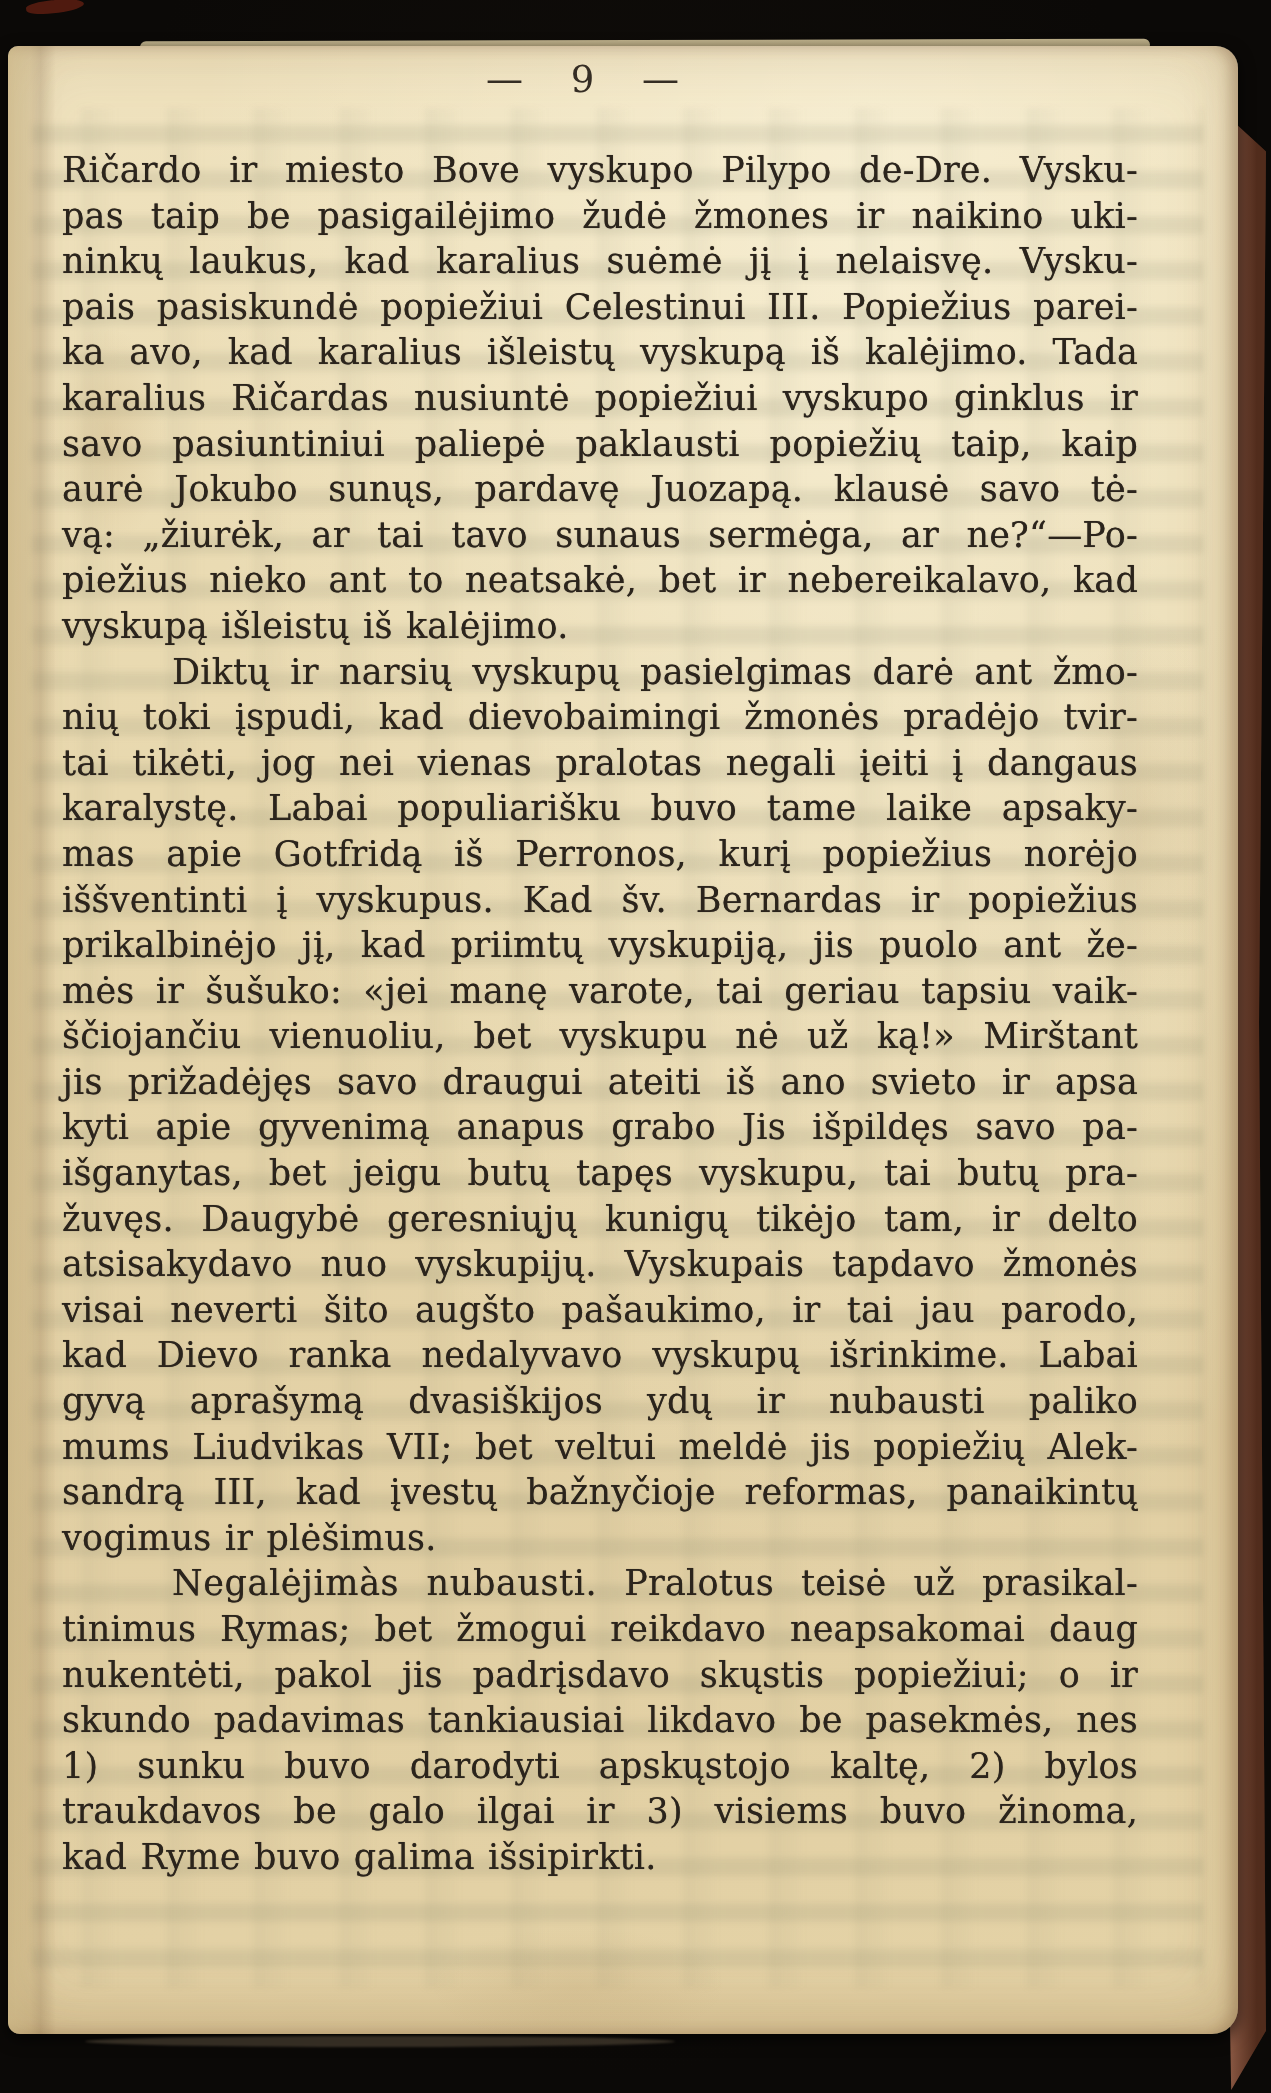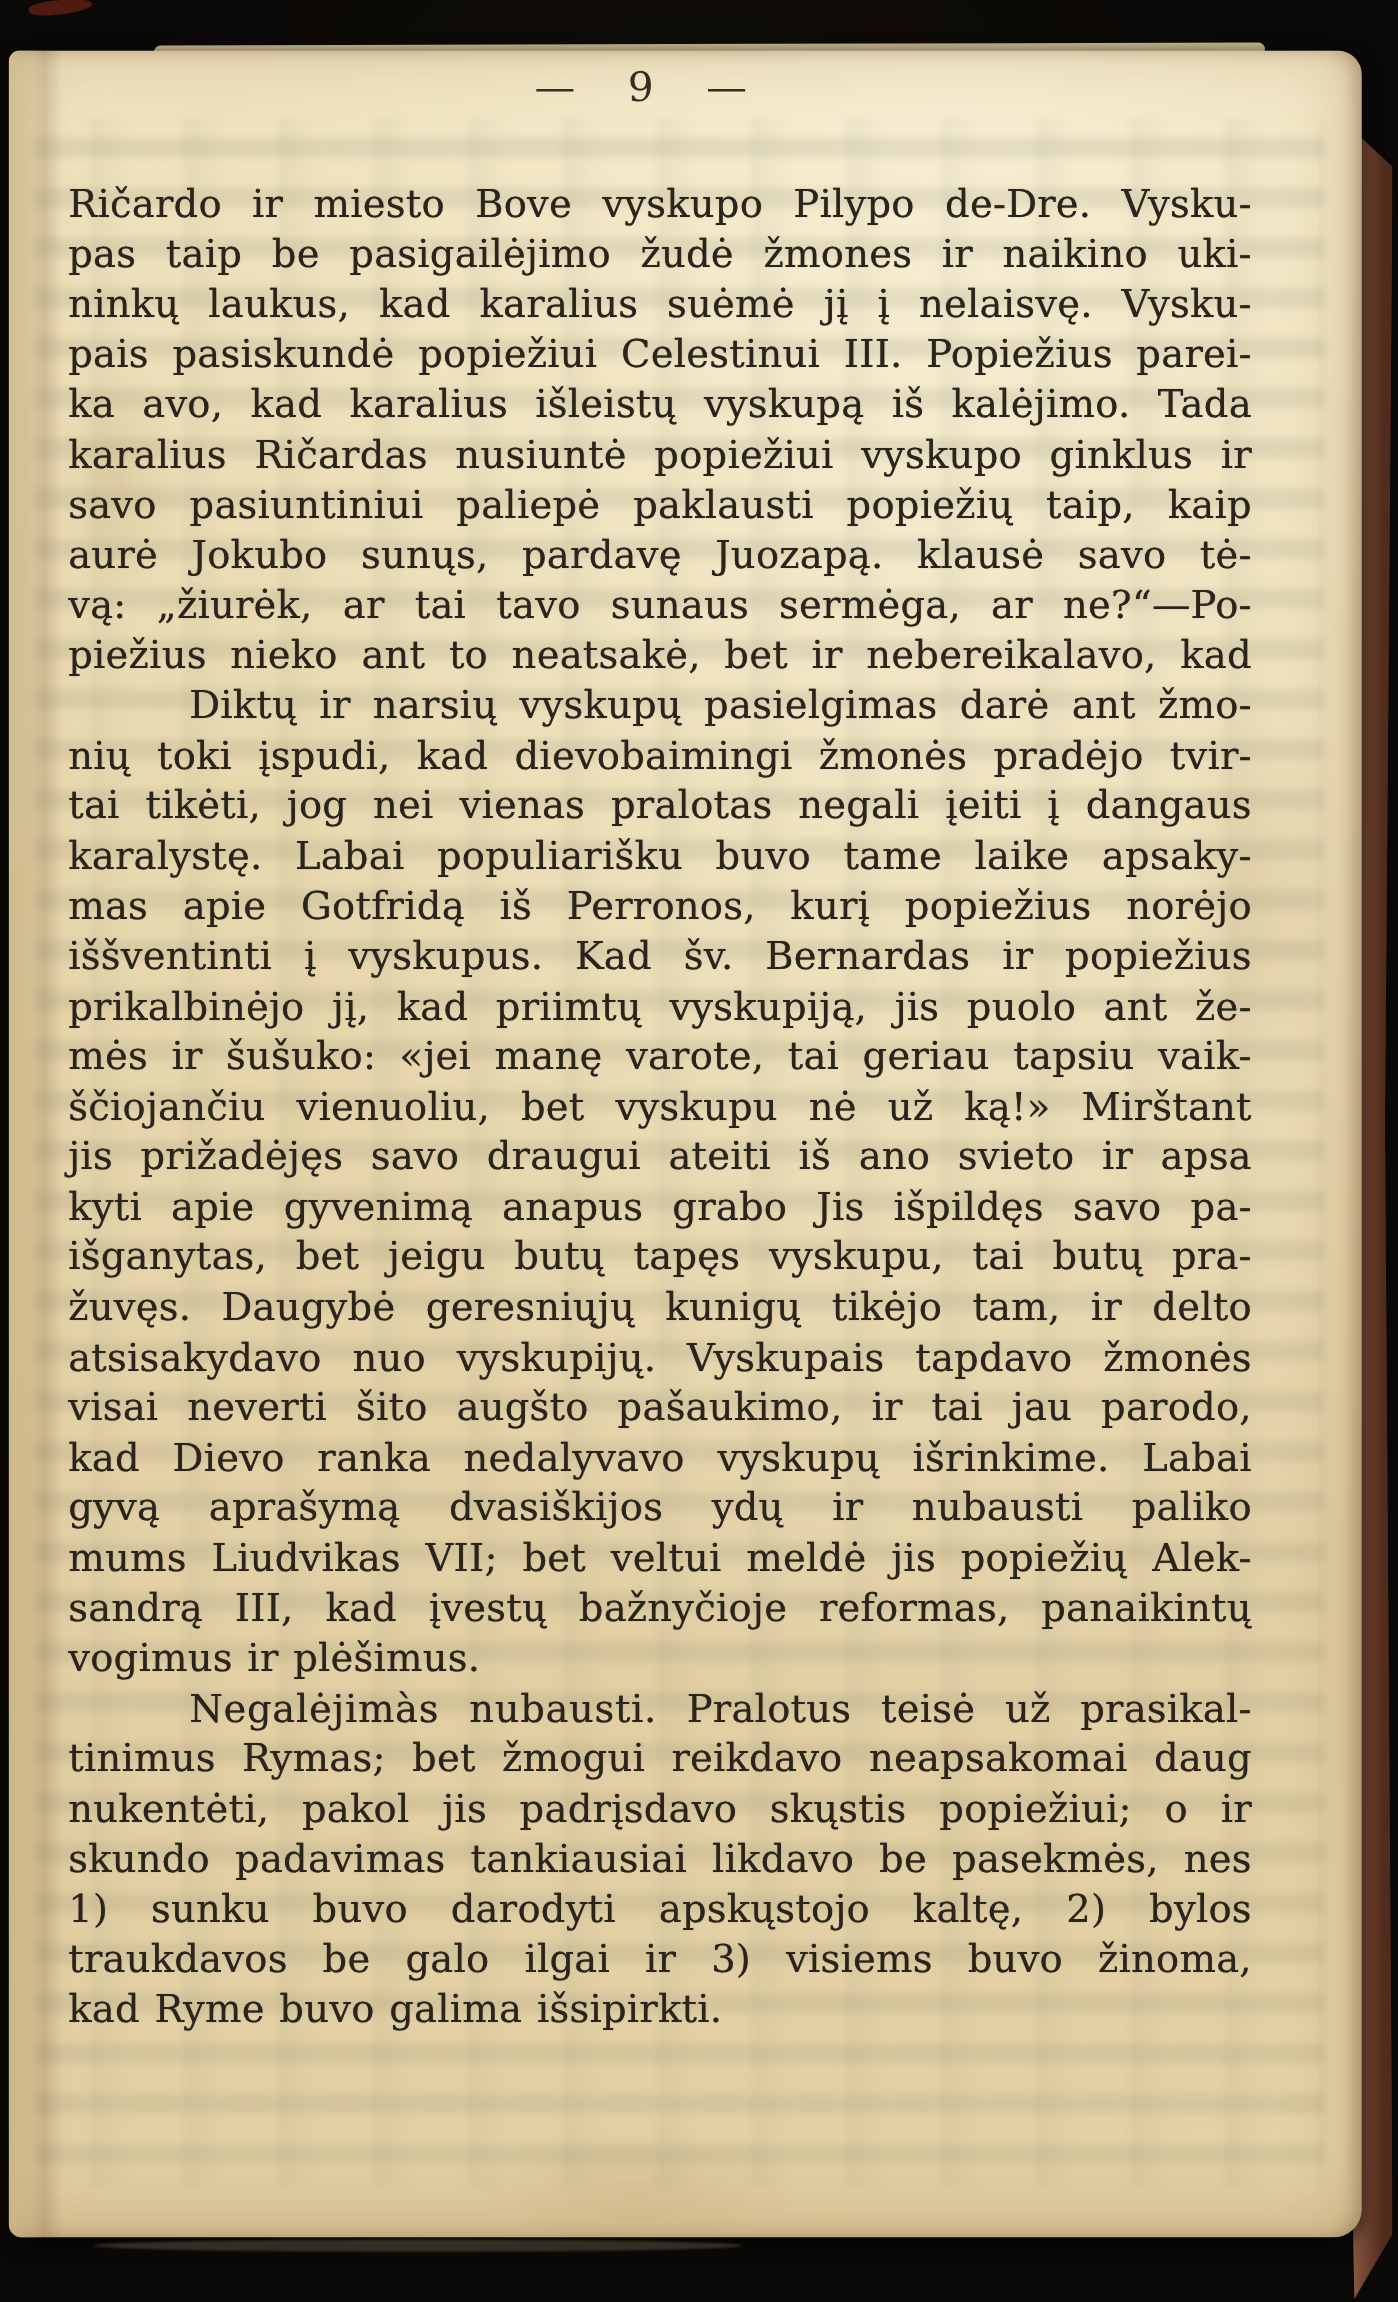--- a/index.html
+++ b/index.html
@@ -59,21 +59,21 @@
   .stain1{position:absolute; left:40px; top:280px; width:120px; height:220px;
     background:radial-gradient(ellipse, rgba(150,110,50,.14), rgba(150,110,50,0) 70%);}
   .stain2{position:absolute; left:1060px; top:560px; width:150px; height:420px;
     background:radial-gradient(ellipse, rgba(150,115,60,.12), rgba(150,115,60,0) 70%);}
   .stain3{position:absolute; left:420px; top:1880px; width:300px; height:120px;
     background:radial-gradient(ellipse, rgba(140,105,55,.10), rgba(140,105,55,0) 70%);}
   
   .page-num{position:absolute; left:0; top:12px; width:1150px; text-align:center;
     font-size:37px; color:#352d24; word-spacing:34px; letter-spacing:1px;}
   
-  .text-block{position:absolute; left:54px; top:118px; width:1076px;
+  .text-block{position:absolute; left:54px; top:102px; width:1076px;
     font-size:35px; line-height:45.6px; color:var(--ink,#2b241c);
     letter-spacing:.2px; word-spacing:2px;
     text-shadow:0 0 .7px rgba(43,36,28,.75);}
   .line{white-space:normal;}
   .line.j{text-align:justify; text-align-last:justify; -moz-text-align-last:justify;}
   .line.ind{text-indent:110px;}
   .line b{font-weight:normal; letter-spacing:.6px;}
 </style>
 </head>
 <body>
@@ -97,20 +97,21 @@
         <div class="line j">Ričardo ir miesto Bove vyskupo Pilypo de-Dre. Vysku-</div>
         <div class="line j">pas taip be pasigailėjimo žudė žmones ir naikino uki-</div>
         <div class="line j">ninkų laukus, kad karalius suėmė jį į nelaisvę. Vysku-</div>
         <div class="line j">pais pasiskundė popiežiui Celestinui III. Popiežius parei-</div>
         <div class="line j">ka avo, kad karalius išleistų vyskupą iš kalėjimo. Tada</div>
         <div class="line j">karalius Ričardas nusiuntė popiežiui vyskupo ginklus ir</div>
         <div class="line j">savo pasiuntiniui paliepė paklausti popiežių taip, kaip</div>
         <div class="line j">aurė Jokubo sunųs, pardavę Juozapą. klausė savo tė-</div>
         <div class="line j">vą: „žiurėk, ar tai tavo sunaus sermėga, ar ne?“—Po-</div>
         <div class="line j">piežius nieko ant to neatsakė, bet ir nebereikalavo, kad</div>
+        <div class="line">vyskupą išleistų iš kalėjimo.</div>
         <div class="line j ind">Diktų ir narsių vyskupų pasielgimas darė ant žmo-</div>
         <div class="line j">nių toki įspudi, kad dievobaimingi žmonės pradėjo tvir-</div>
         <div class="line j">tai tikėti, jog nei vienas pralotas negali įeiti į dangaus</div>
         <div class="line j">karalystę. Labai populiarišku buvo tame laike apsaky-</div>
         <div class="line j">mas apie Gotfridą iš Perronos, kurį popiežius norėjo</div>
         <div class="line j">iššventinti į vyskupus. Kad šv. Bernardas ir popiežius</div>
         <div class="line j">prikalbinėjo jį, kad priimtų vyskupiją, jis puolo ant že-</div>
         <div class="line j">mės ir šušuko: «jei manę varote, tai geriau tapsiu vaik-</div>
         <div class="line j">ščiojančiu vienuoliu, bet vyskupu nė už ką!» Mirštant</div>
         <div class="line j">jis prižadėjęs savo draugui ateiti iš ano svieto ir apsa</div>

